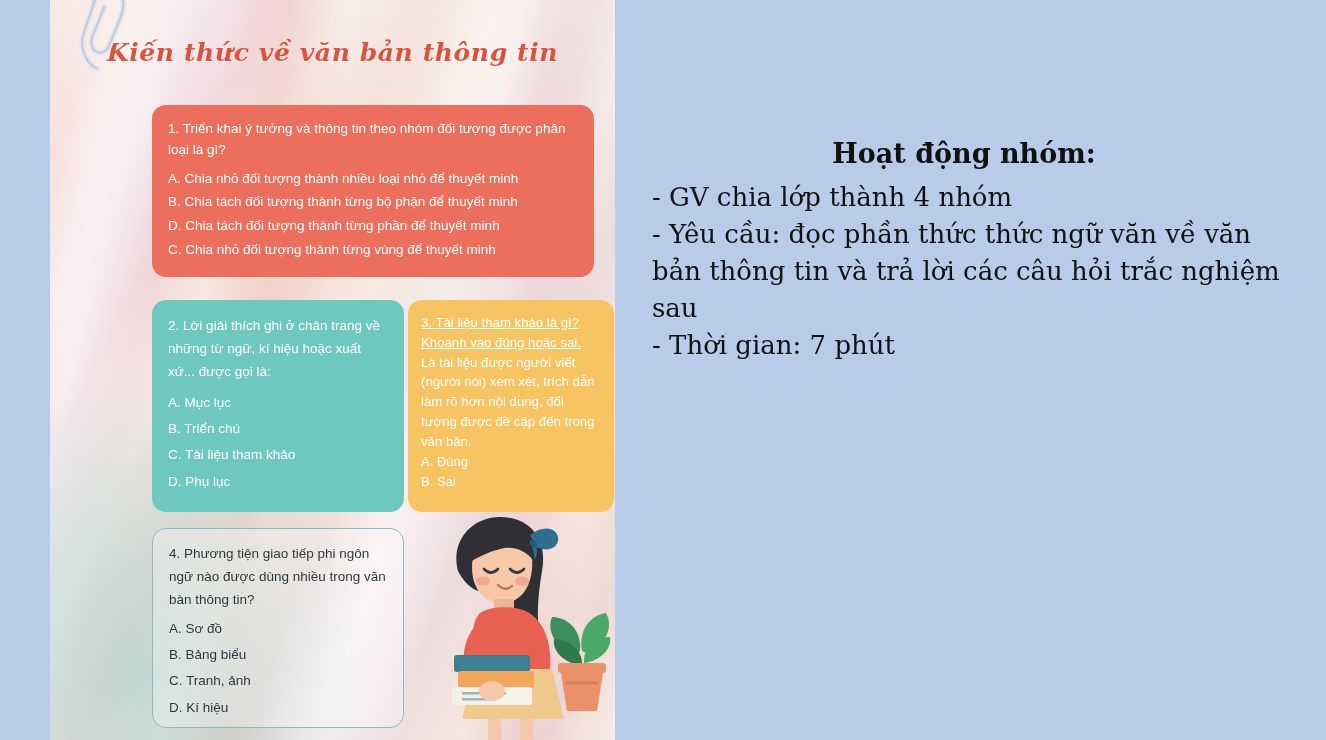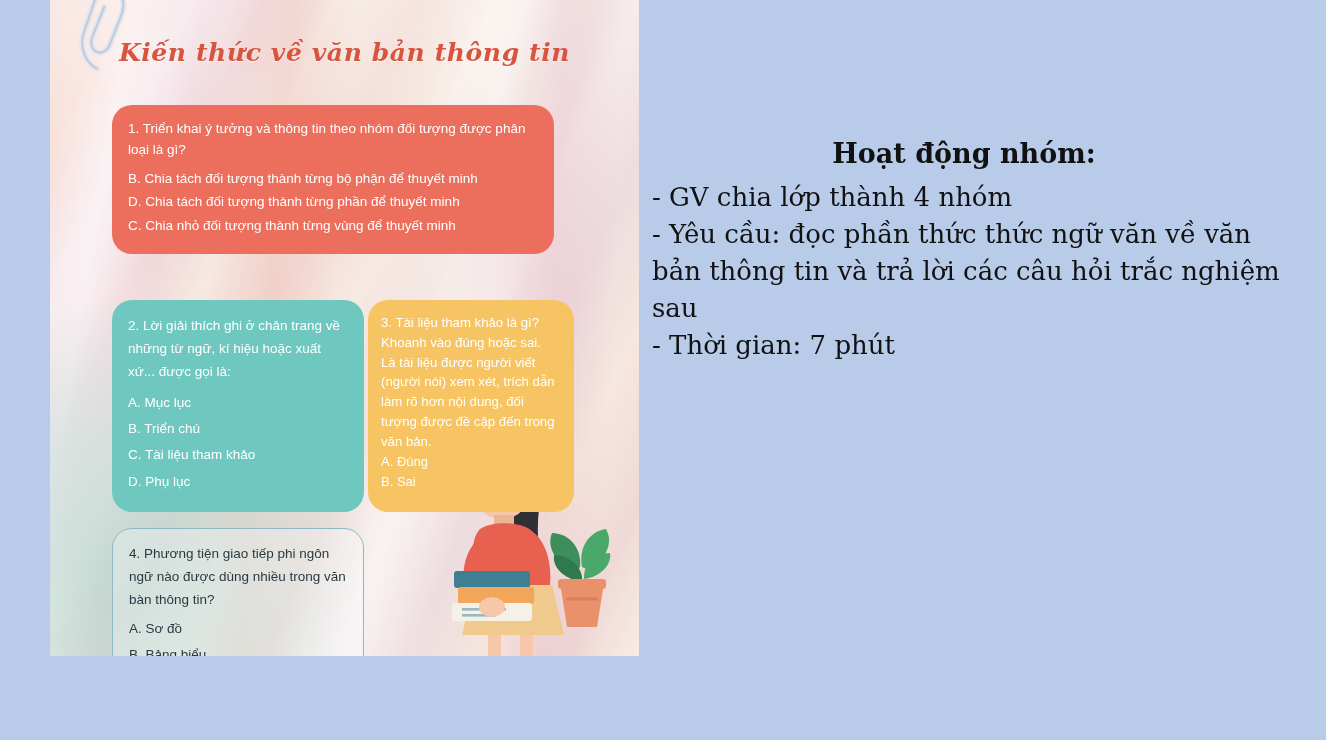--- a/index.html
+++ b/index.html
@@ -14,28 +14,27 @@
     overflow: hidden;
     position: relative;
   }
 
   
   #poster {
     position: absolute;
     left: 50px;
     top: 0;
     width: 565px;
-    height: 656px;
+    height: 740px;
     overflow: hidden;
     background:
       linear-gradient(115deg,
         #f7e3dd 0%, #f6d7cf 8%, #f3e2e8 16%, #efd4d8 24%,
         #f6e9e2 32%, #f2dcd6 41%, #f7eae2 50%, #ecd9d4 58%,
         #f4e6e7 66%, #eddcde 74%, #f6e7df 83%, #efd9d6 92%, #f7ece6 100%);
-    padding-left: 24px;
   }
   #poster::before {
     
     content: "";
     position: absolute;
     inset: 0;
     background:
       linear-gradient(100deg, rgba(255,255,255,0) 0%, rgba(255,255,255,0.55) 12%, rgba(255,255,255,0) 22%),
       linear-gradient(95deg, rgba(240,200,190,0.0) 28%, rgba(236,185,175,0.35) 38%, rgba(255,255,255,0) 48%),
       linear-gradient(105deg, rgba(255,255,255,0) 52%, rgba(255,255,255,0.5) 62%, rgba(255,255,255,0) 72%),
@@ -76,24 +75,25 @@
     font-weight: bold;
     font-size: 25px;
     letter-spacing: 0.6px;
     color: #d9543f;
     z-index: 5;
     text-shadow: 0 1px 0 rgba(255,255,255,0.6);
   }
 
   .card {
     position: absolute;
-    border-radius: 20px;
+    border-radius: 14px;
     box-sizing: border-box;
     z-index: 4;
     color: #fff;
+    margin-left: 40px;
   }
 
   
   #q1 {
     left: 62px;
     top: 105px;
     width: 442px;
     padding: 14px 16px 16px 16px;
     background: #ec6e5c;
   }
@@ -132,20 +132,21 @@
     left: 318px;
     top: 300px;
     width: 206px;
     height: 212px;
     padding: 13px 12px 10px 13px;
     background: #f6c463;
   }
   #q3 .q-head {
     font-size: 13.2px;
     line-height: 1.5;
+    text-decoration: underline;
   }
   #q3 .q-body {
     font-size: 13.2px;
     line-height: 1.5;
   }
   #q3 .opt {
     font-size: 13px;
     line-height: 1.55;
   }
 
@@ -211,20 +212,21 @@
 
   <svg class="paperclip" viewBox="0 0 70 86">
     <path d="M20 78 C10 70 8 52 16 40 L34 12 C40 3 52 1 58 8 C64 15 62 25 56 33 L38 58 C34 64 27 65 23 61 C19 57 20 50 24 45 L42 20" fill="none" stroke="#e2e6ef" stroke-width="6" stroke-linecap="round"></path>
     <path d="M20 78 C10 70 8 52 16 40 L34 12 C40 3 52 1 58 8 C64 15 62 25 56 33 L38 58 C34 64 27 65 23 61 C19 57 20 50 24 45 L42 20" fill="none" stroke="#c3cada" stroke-width="2.2" stroke-linecap="round"></path>
   </svg>
 
   <div class="poster-title">Kiến thức về văn bản thông tin</div>
 
   <div class="card" id="q1">
     <div class="q-head">1.  Triển khai ý tưởng và thông tin theo nhóm đối tượng được phân loại là gì?</div>
+    <div class="opt">A. Chia nhỏ đối tượng thành nhiều loại nhỏ để thuyết minh</div>
     <div class="opt">B. Chia tách đối tượng thành từng bộ phận để thuyết minh</div>
     <div class="opt">D. Chia tách đối tượng thành từng phần để thuyết minh</div>
     <div class="opt">C. Chia nhỏ đối tượng thành từng vùng để thuyết minh</div>
   </div>
 
   <div class="card" id="q2">
     <div class="q-head">2. Lời giải thích ghi ở chân trang về những từ ngữ, kí hiệu hoặc xuất xứ... được gọi là:</div>
     <div class="opt">A. Mục lục</div>
     <div class="opt">B. Triển chú</div>
     <div class="opt">C. Tài liệu tham khảo</div>

